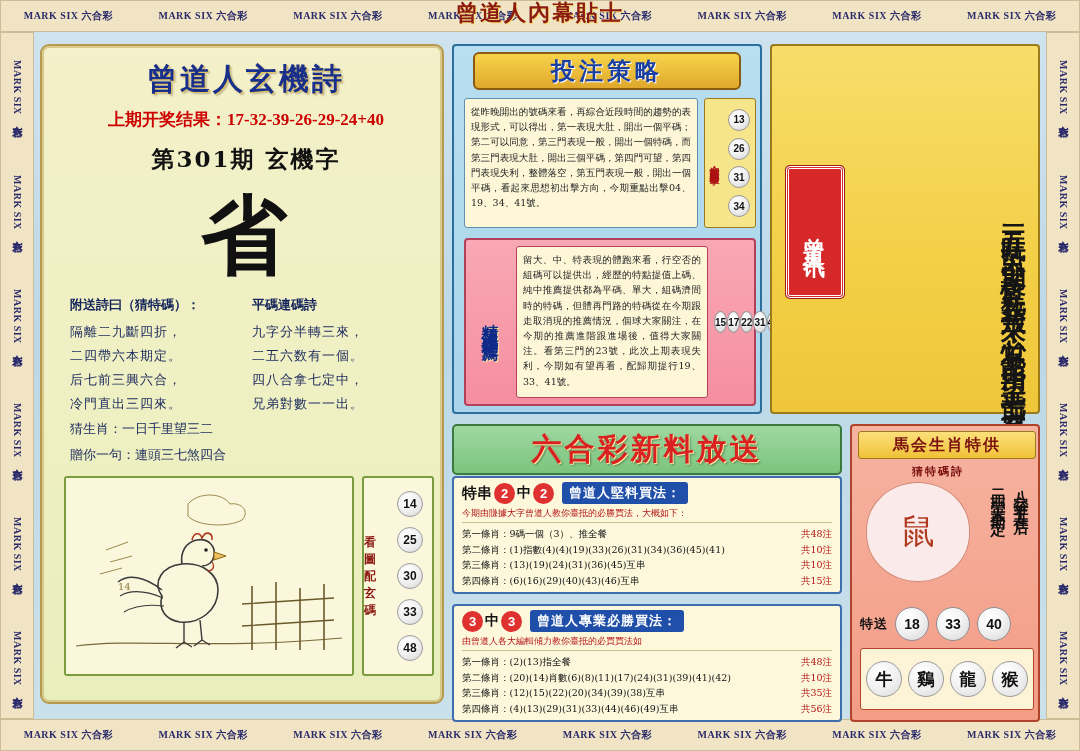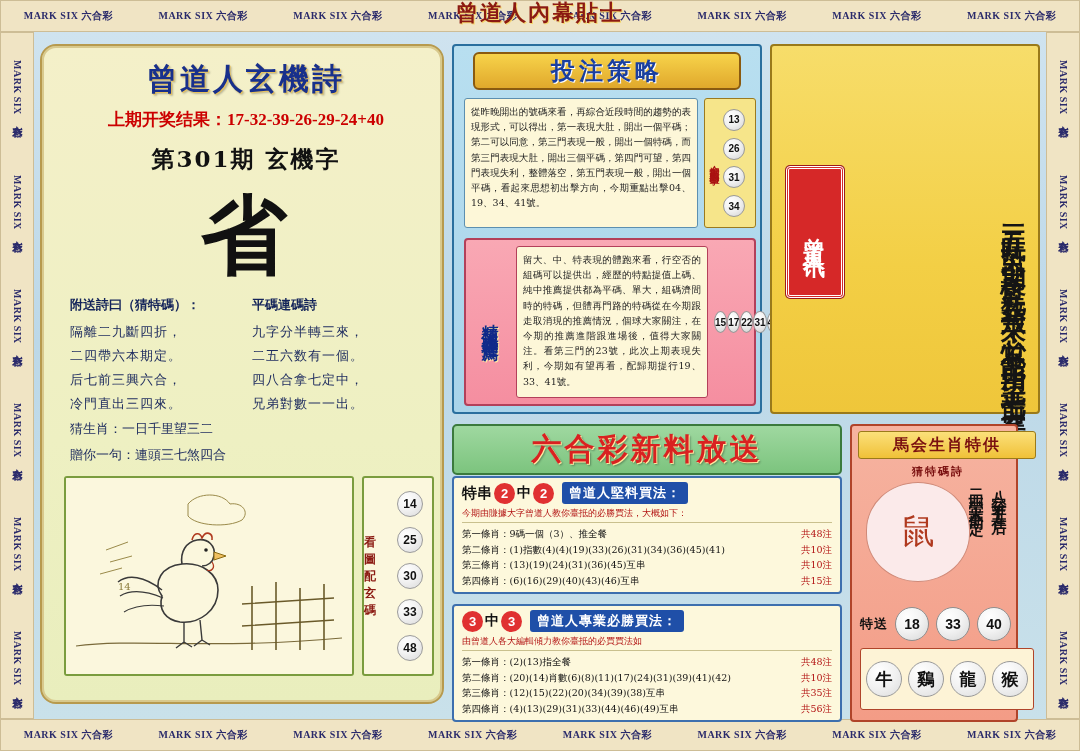--- a/index.html
+++ b/index.html
@@ -50,21 +50,21 @@
   #canvas {
     position:absolute; left:34px; top:32px; width:1012px; height:687px;
     background:linear-gradient(180deg,#cfe3ef 0%, #bcd8e8 45%, #c9e1ea 100%);
   }
 
   
   #left-panel {
     position:absolute; left:6px; top:12px; width:404px; height:660px;
     background:linear-gradient(180deg,#f4f0c9 0%, #eef0c2 60%, #e9eebd 100%);
     border:2px solid #b79a4e;
-    border-radius:16px;
+    border-radius:9px;
     box-shadow:0 0 0 2px #d8c98d inset;
   }
   #left-title {
     position:absolute; left:14px; top:10px; width:380px; height:46px;
     font-family:"DejaVu Serif", serif;
     font-weight:bold; font-size:30px;
     color:#18308c;
     letter-spacing:3px;
     text-shadow:1px 1px 0 #e8c35e, 2px 2px 2px rgba(0,0,0,.25);
     display:flex; align-items:center; justify-content:center;
@@ -177,21 +177,21 @@
   #strategy-side-label {
     width:18px; height:100%;
     display:flex; align-items:center; justify-content:center;
     font-family:"DejaVu Serif", serif;
     font-size:10px; font-weight:bold; color:#a11;
     writing-mode:vertical-rl;
     letter-spacing:2px;
   }
   #strategy-side-balls {
     flex:1; display:flex; flex-direction:column;
-    align-items:flex-start; justify-content:space-evenly; padding:3px 0;
+    align-items:center; justify-content:space-evenly; padding:3px 0;
   }
   .sball {
     width:22px; height:22px; border-radius:50%;
     display:flex; align-items:center; justify-content:center;
     font-size:10px; font-weight:bold; color:#111;
     font-family:"Liberation Sans", sans-serif;
     background:radial-gradient(circle at 35% 30%, #ffffff 0%, #f0f0f0 50%, #d2d2d2 100%);
     border:1px solid #999;
   }
   #wave-box {
@@ -312,21 +312,21 @@
     border-radius:4px;
     display:flex; align-items:center; justify-content:center;
     writing-mode:vertical-rl;
     font-family:"DejaVu Serif", serif;
     font-size:22px; font-weight:bold; color:#fff;
     letter-spacing:6px;
     box-shadow:0 0 0 1px #9b1b1b;
   }
 
   #right-bottom {
-    position:absolute; left:816px; top:392px; width:168px; height:298px;
+    position:absolute; left:816px; top:392px; width:190px; height:298px;
     background:linear-gradient(180deg,#f6b3a0 0%, #f39c86 100%);
     border:2px solid #b0442a;
     border-radius:4px;
   }
   #rb-title {
     position:absolute; left:6px; top:5px; width:178px; height:28px;
     background:linear-gradient(180deg,#fbe07a 0%, #f0c138 100%);
     border:1px solid #9a7a1a;
     border-radius:3px;
     display:flex; align-items:center; justify-content:center;

